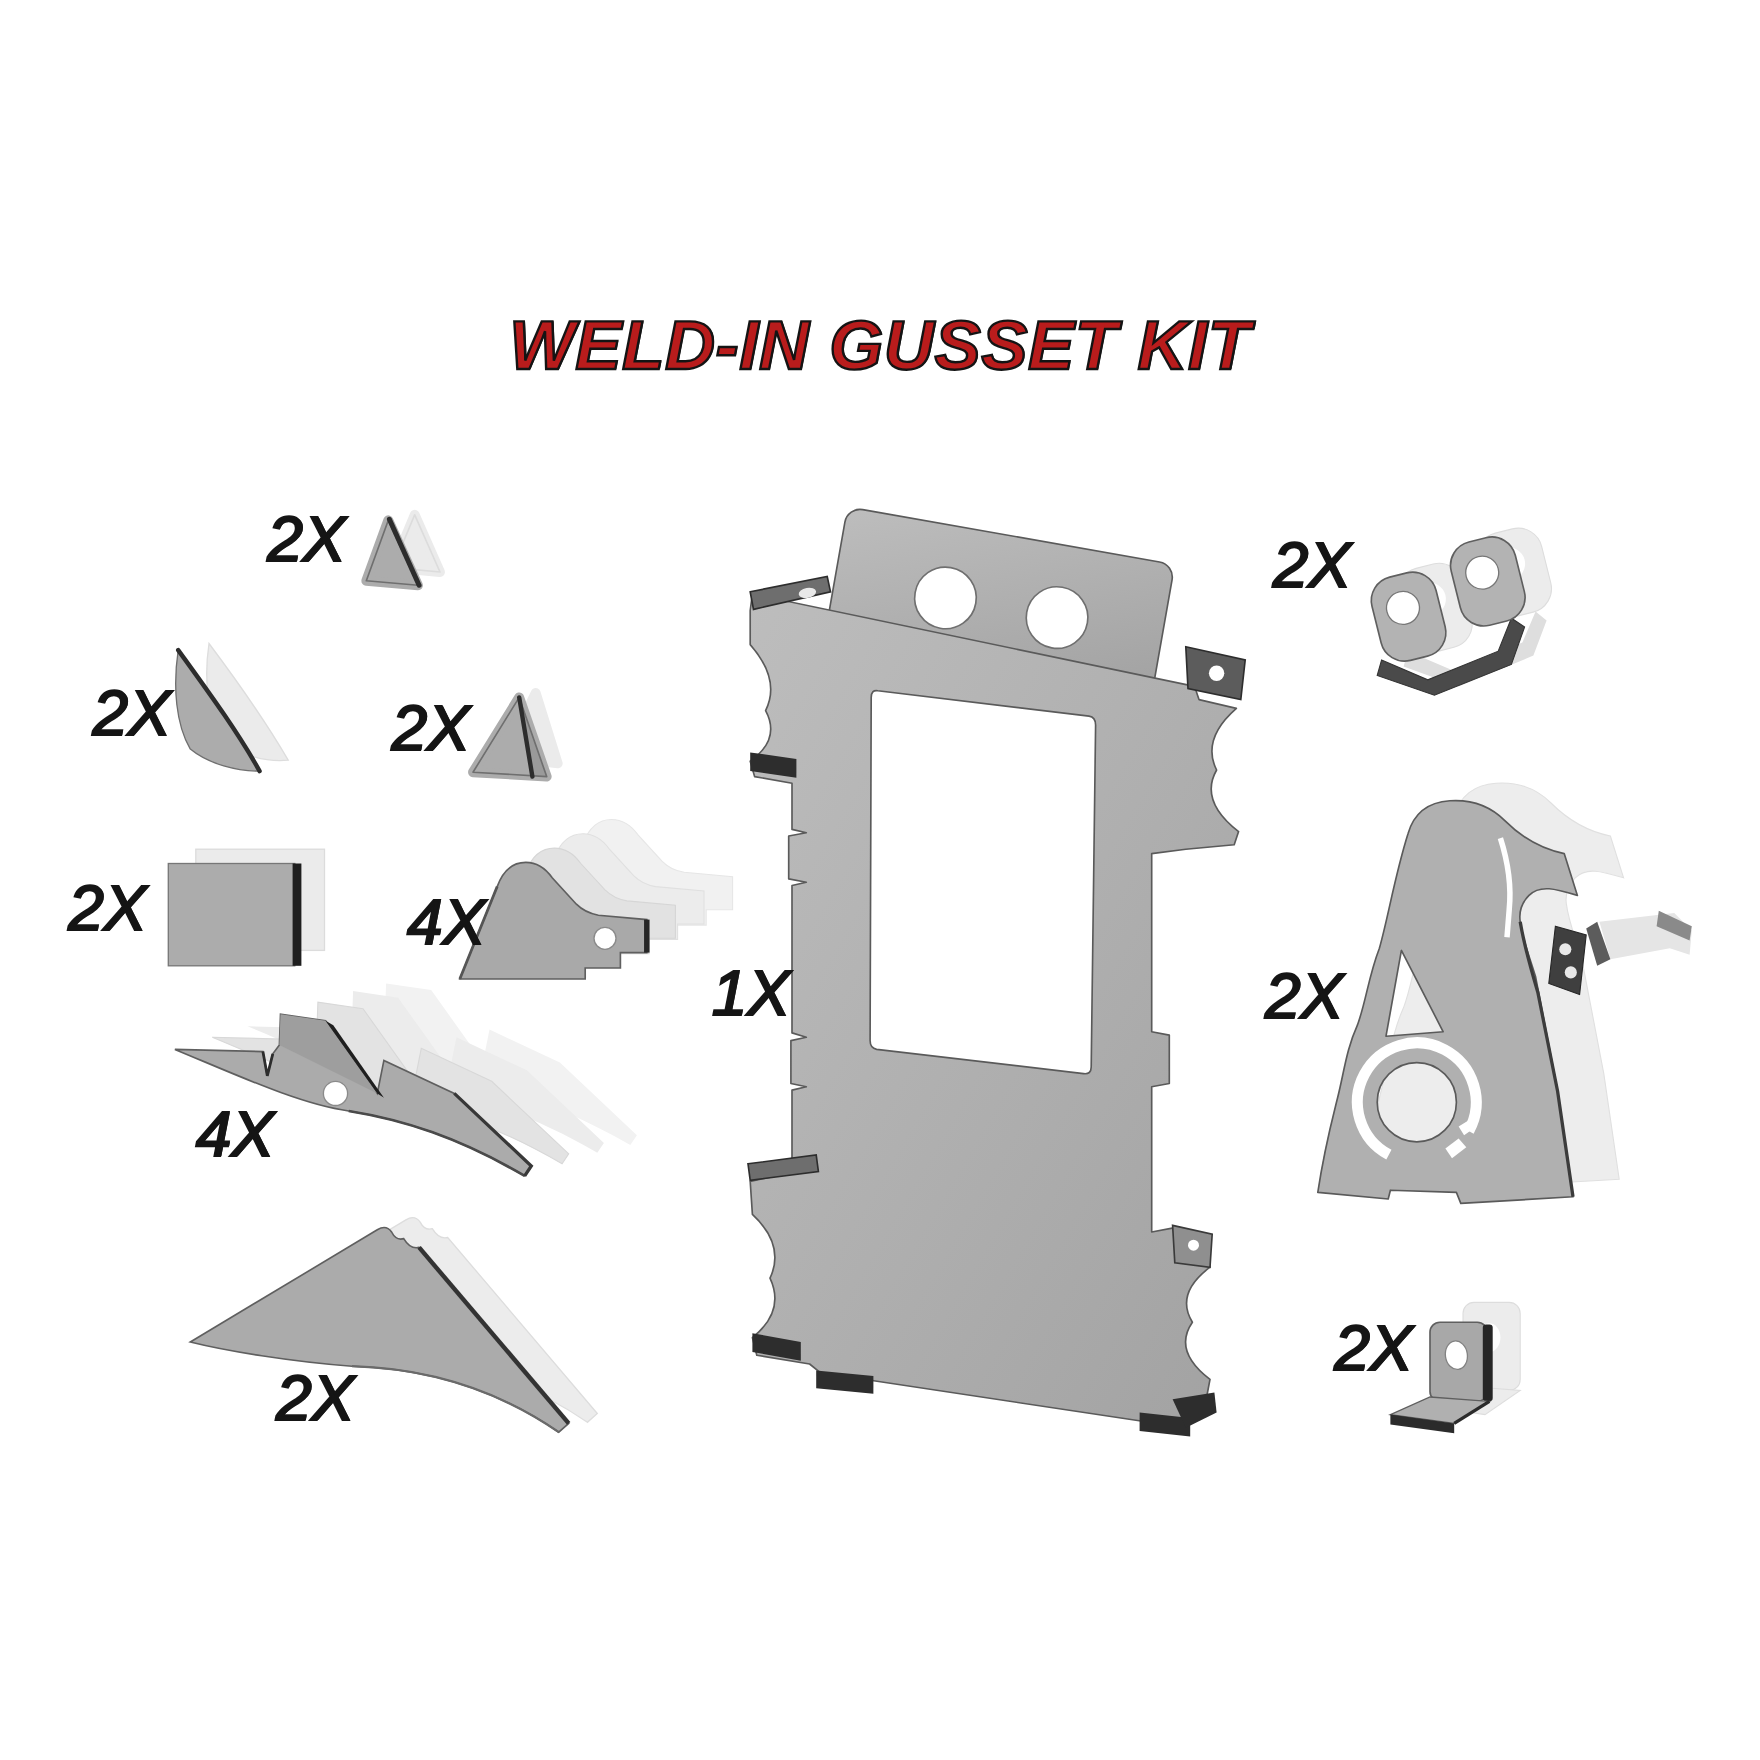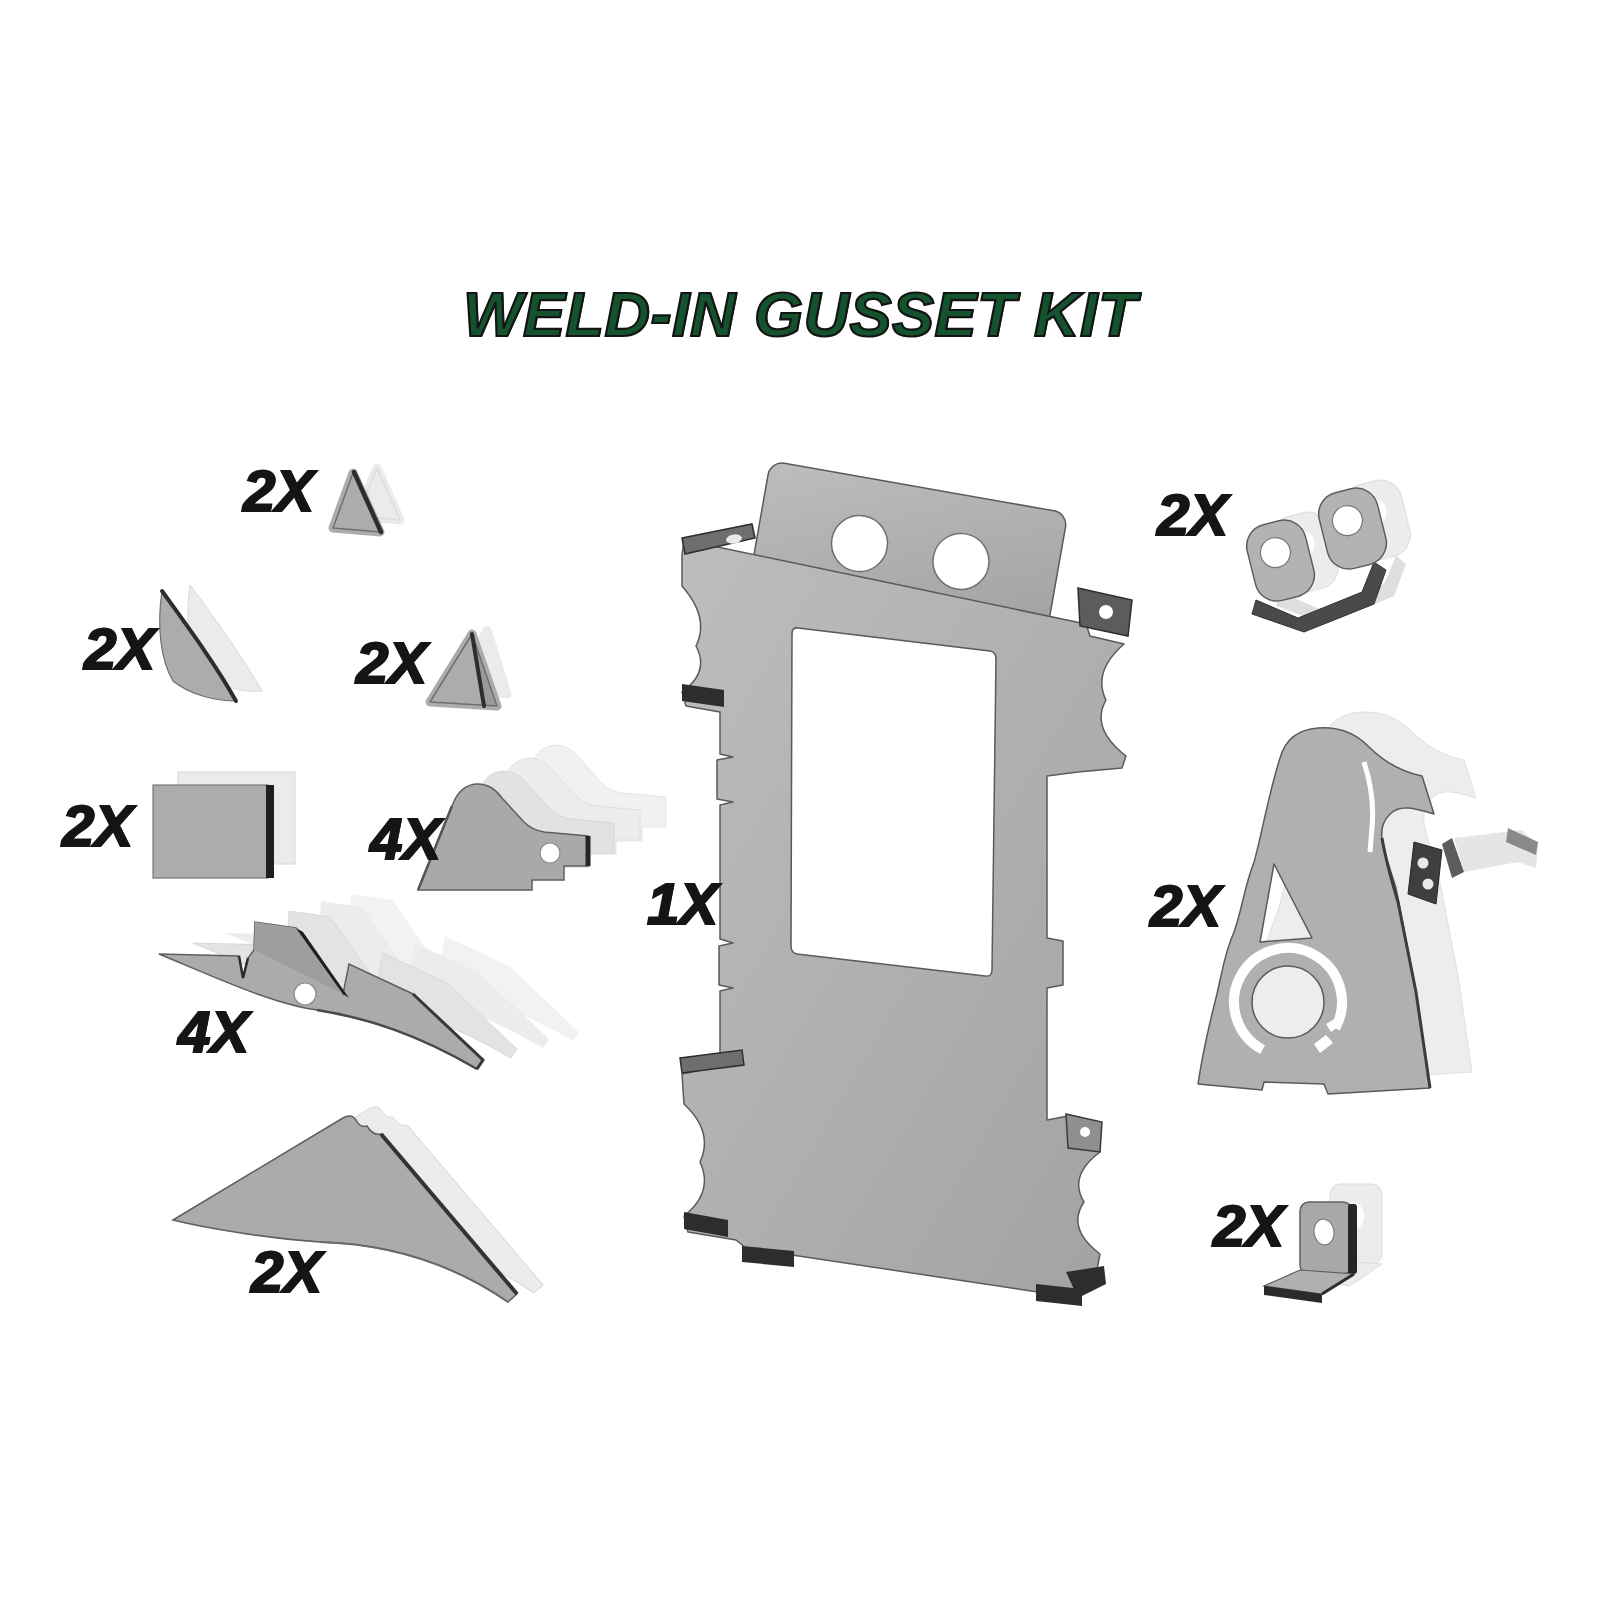--- a/index.html
+++ b/index.html
@@ -1,28 +1,28 @@
 <!DOCTYPE html>
 <html><head>
 <meta charset="utf-8">
 <style>
   html,body{margin:0;padding:0;background:#ffffff;}
   body{width:1600px;height:1600px;font-family:"Liberation Sans",sans-serif;}
   .canvas{position:relative;width:1600px;height:1600px;background:#ffffff;overflow:hidden;}
   .title{
     position:absolute;left:0;top:283px;width:100%;text-align:center;
-    font-size:63px;font-weight:bold;font-style:italic;color:#14532d;
+    font-size:63px;font-weight:bold;font-style:italic;color:#b91c1c;
     letter-spacing:0.5px;line-height:1;
     -webkit-text-stroke:2.2px #141414;
     text-shadow:1px 0 0 #141414;
     white-space:nowrap;
   }
   figure.part{position:absolute;margin:0;padding:0;}
   .qty{
-    position:absolute;font-size:58px;font-weight:bold;font-style:italic;
+    position:absolute;font-size:58px;font-weight:normal;font-style:italic;
     color:#151515;line-height:1;white-space:nowrap;
     -webkit-text-stroke:2px #151515;
     text-shadow:1px 0 0 #151515;
   }
   svg{display:block;overflow:visible;}
   
   #p-tri1   {left:325px;  top:458px;  width:90px;  height:90px;}
   #p-fin    {left:148px;  top:583px;  width:125px; height:130px;}
   #p-tri2   {left:425px;  top:622px;  width:90px;  height:95px;}
   #p-rect   {left:148px;  top:768px;  width:155px; height:125px;}

